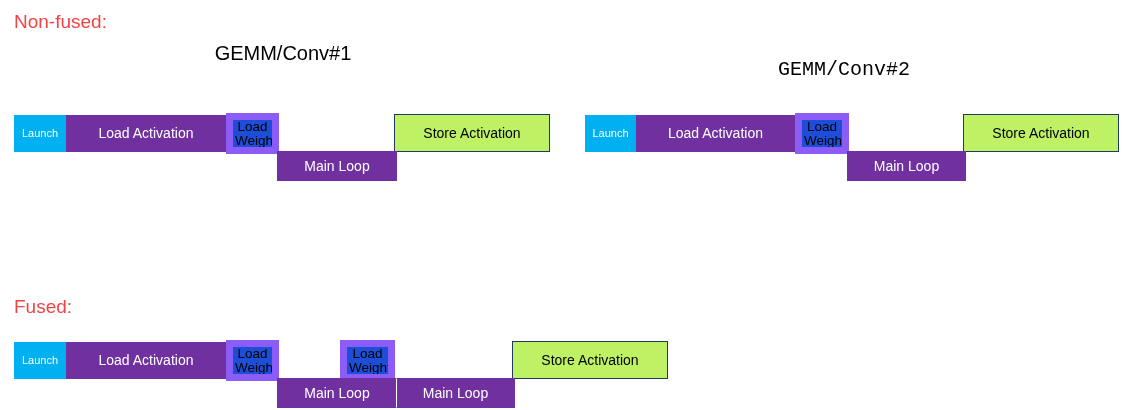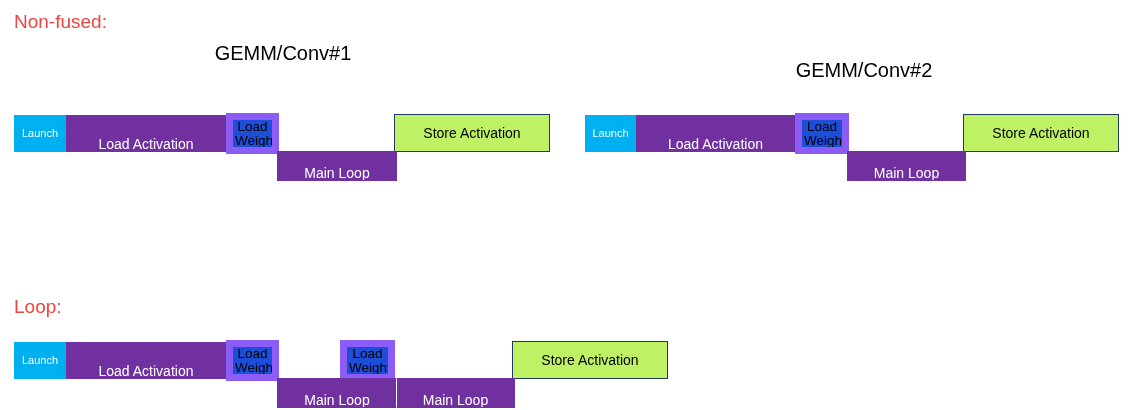--- a/index.html
+++ b/index.html
@@ -53,21 +53,20 @@
     color: #ffffff;
     font-size: 11px;
     border: 1px solid #00B0F0;
     text-align: center;
   }
   .bar-purple {
     background: #7030A0;
     color: #ffffff;
     font-size: 14px;
     border: 1px solid #7030A0;
-    align-items: flex-end;
   }
   .bar-yellow {
     background: #1d4ed8;
     color: #000000;
     font-size: 13.5px;
     border: 7px solid #8b5cf6;
   }
   .bar-orange {
     background: #bef264;
     color: #000000;
@@ -83,21 +82,21 @@
 </style>
 </head>
 <body>
 
 <div class="canvas">
 
   <div class="section-label" style="left:14px; top:12px;">Non-fused:</div>
 
   <div class="group-title" style="left:183px; top:43px; width:200px;">GEMM/Conv#1</div>
 
-  <div class="group-title" style="left:764px; top:60px; width:200px;">GEMM/Conv#2</div>
+  <div class="group-title" style="left:744px; top:60px; width:200px;font-family:Liberation Mono, monospace;">GEMM/Conv#2</div>
 
   <div class="bar bar-cyan" style="left:14px; top:115px; width:52px; height:37px;">
     <span class="bar-label">Launch</span>
   </div>
 
   <div class="bar bar-purple" style="left:66px; top:115px; width:160px; height:37px;">
     <span class="bar-label">Load Activation</span>
   </div>
 
   <div class="bar bar-yellow" style="left:226px; top:113px; width:53px; height:41px;">
@@ -125,21 +124,21 @@
   </div>
 
   <div class="bar bar-orange" style="left:963px; top:114px; width:156px; height:38px;">
     <span class="bar-label">Store Activation</span>
   </div>
 
   <div class="bar bar-purple" style="left:847px; top:151px; width:119px; height:30px;">
     <span class="bar-label">Main Loop</span>
   </div>
 
-  <div class="section-label" style="left:14px; top:297px;">Loop:</div>
+  <div class="section-label" style="left:14px; top:297px;">Fused:</div>
 
   <div class="bar bar-cyan" style="left:14px; top:342px; width:52px; height:37px;">
     <span class="bar-label">Launch</span>
   </div>
 
   <div class="bar bar-purple" style="left:66px; top:342px; width:160px; height:37px;">
     <span class="bar-label">Load Activation</span>
   </div>
 
   <div class="bar bar-yellow" style="left:226px; top:340px; width:53px; height:41px;">

